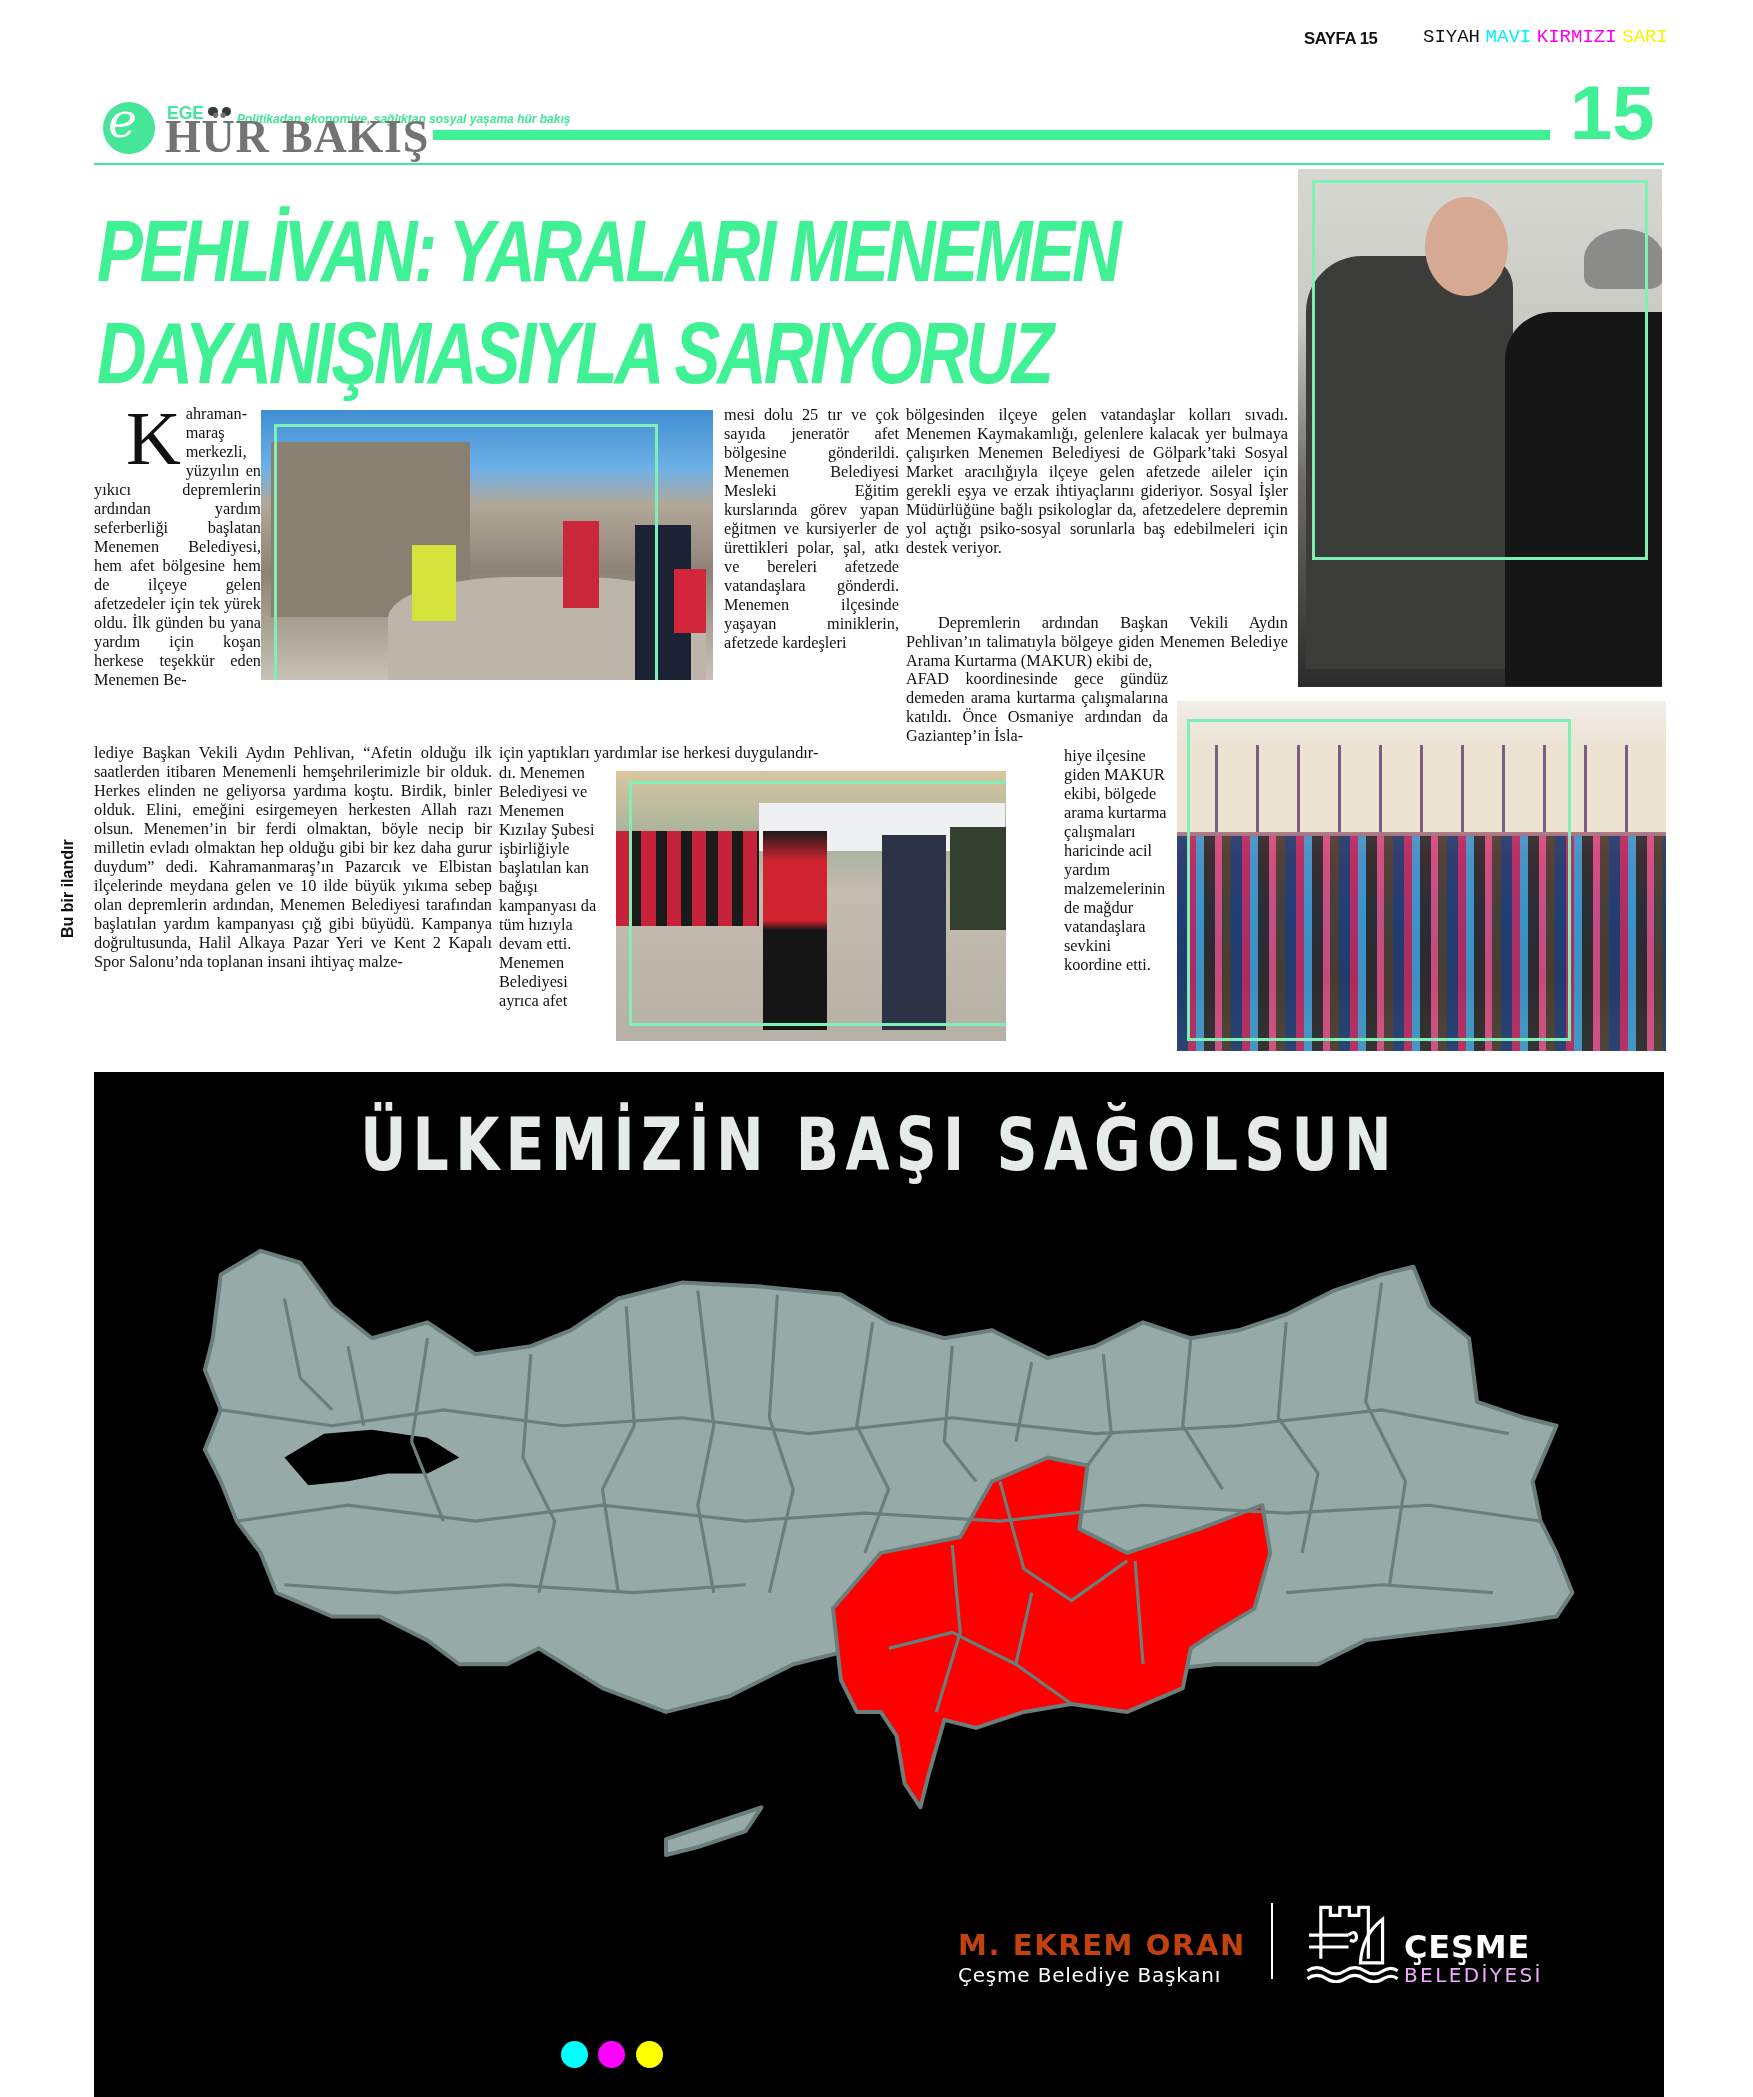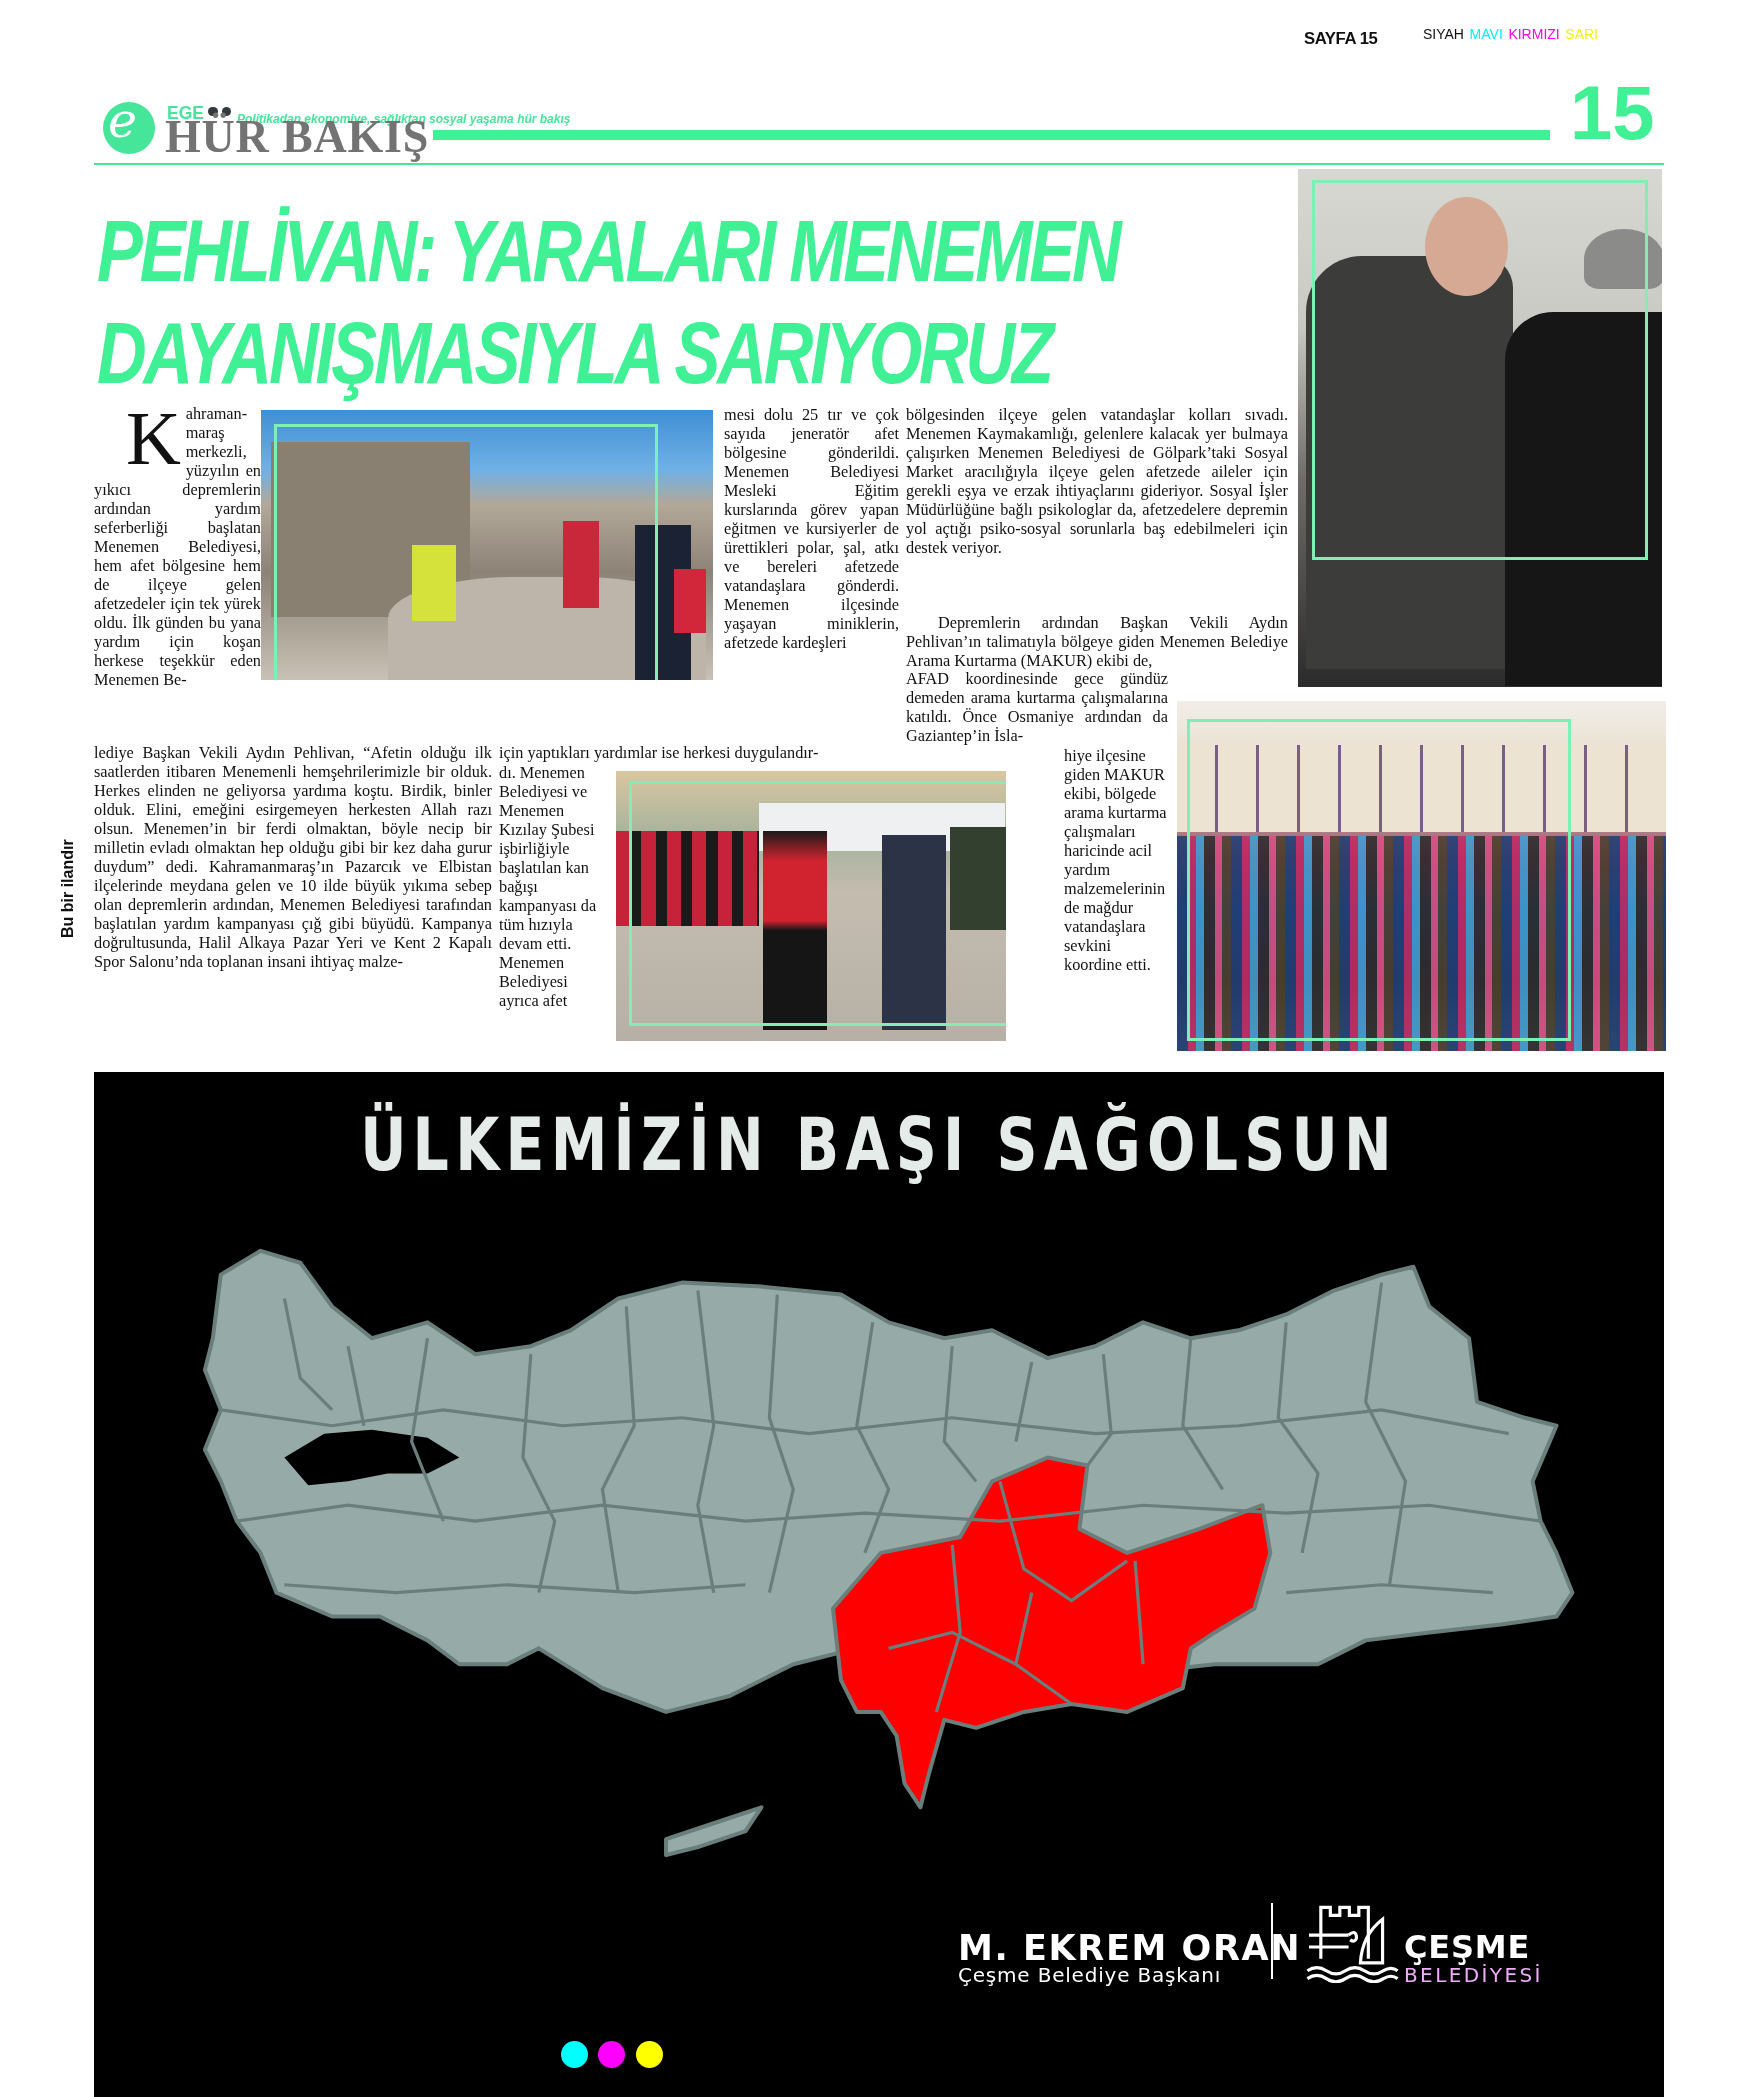--- a/index.html
+++ b/index.html
@@ -1,21 +1,21 @@
 <!DOCTYPE html>
 <html style="font-size:12.7px"><head>
 <meta charset="utf-8">
 <style>
   html, body { margin:0; padding:0; background:#fff; }
   body { width:1753px; height:2097px; position:relative; overflow:hidden; font-family:"Liberation Serif", serif; color:#111; }
   .abs { position:absolute; }
 
   
   .slug-page { left:1304px; top:29px; font-family:"Liberation Sans", sans-serif; font-weight:bold; font-size:16.7px; letter-spacing:-0.4px; }
-  .slug-colors { left:1423px; top:26px; font-family:Liberation Sans, sans-serif; font-size:14px; white-space:nowrap; }
+  .slug-colors { left:1423px; top:26px; font-family:Liberation Mono, monospace; font-size:19px; white-space:nowrap; }
   .slug-colors span { margin-right:5.6px; }
 
   
   .logo-circle { left:103px; top:102px; width:52px; height:52px; border-radius:50%; background:#45e59a; }
   .logo-e { left:108px; top:96px; font-family:"DejaVu Serif", serif; font-style:italic; color:#fff; font-size:49px; line-height:49px; }
   .logo-ege { left:167px; top:103px; font-family:"Liberation Sans", sans-serif; font-weight:bold; color:#45e59a; font-size:17.5px;text-align:center; }
   .logo-dots { left:208px; top:105px; }
   .logo-dots i { display:inline-block; width:9.5px; height:9.5px; border-radius:50%; background:#333a3d; margin-right:4px; }
   .logo-tagline { left:237px; top:112px; font-family:"Liberation Sans", sans-serif; font-style:italic; font-weight:bold; color:#45e59a; font-size:12px; white-space:nowrap; }
   .logo-title { left:165px; top:113px; font-family:Liberation Serif, serif; font-weight:bold; color:#737373; font-size:46px; line-height:48px; letter-spacing:0.8px; }
@@ -59,21 +59,21 @@
 
   .ph-market { left:1177px; top:701px; width:489px; height:350px;
     background: linear-gradient(180deg,#f1eee8 0%,#e4d7c2 25%,#8c4663 45%,#274a7e 60%,#3a2f3f 80%,#6a6e6e 100%); }
   .ph-market .racks { position:absolute; left:0; top:135px; width:489px; height:215px; background:repeating-linear-gradient(90deg,#1e3d75 0 11px,#c32a63 11px 19px,#3fa0d6 19px 27px,#2a2a2a 27px 38px,#e14f86 38px 45px,#4b3e2e 45px 54px); opacity:0.85; }
   .ph-market .shelves { position:absolute; left:0; top:44px; width:489px; height:87px; background:repeating-linear-gradient(90deg,#ece3d2 0 38px,#7a5f84 38px 41px); }
 
   
   .ad { left:94px; top:1072px; width:1570px; height:1160px; background:#000; overflow:hidden; }
   .ad-slogan { left:0; width:1570px; top:30px; text-align:center; font-family:"DejaVu Sans", sans-serif; font-weight:bold; color:#e4ebe8; font-size:73px; letter-spacing:8px; transform:scaleX(0.78); transform-origin:center top; }
   .ad-map { left:95px; top:147px; width:1447px; height:644px; }
-  .ad-name { left:864px; top:856px; font-family:"DejaVu Sans", sans-serif; font-weight:bold; color:#ffffff; font-size:35px; letter-spacing:1.6px; white-space:nowrap; }
+  .ad-name { left:864px; top:856px; font-family:"DejaVu Sans", sans-serif; font-weight:bold; color:#c2410c; font-size:29px; letter-spacing:1.6px; white-space:nowrap; }
   .ad-role { left:864px; top:891px; font-family:"DejaVu Sans", sans-serif; color:#fff; font-size:20px; letter-spacing:0.8px; white-space:nowrap; }
   .ad-divider { left:1177px; top:831px; width:2.4px; height:76px; background:#fff; }
   .ad-emblem { left:1211px; top:831px; width:95px; height:80px; }
   .ad-brand { left:1310px; top:856px; font-family:"DejaVu Sans", sans-serif; font-weight:bold; color:#fff; font-size:32px; letter-spacing:0.8px; }
   .ad-brand-sub { left:1310px; top:891px; font-family:"DejaVu Sans", sans-serif; color:#f0abfc; font-size:20px; letter-spacing:2.4px; }
 
   .ad-note { left:59px; top:938px; transform-origin:left top; transform:rotate(-90deg); font-family:"Liberation Sans", sans-serif; font-weight:bold; font-size:16px; white-space:nowrap; }
 
   .reg-dots { left:561px; top:2041px; }
   .reg-dots i { display:inline-block; width:27px; height:27px; border-radius:50%; margin-right:10.3px; }

